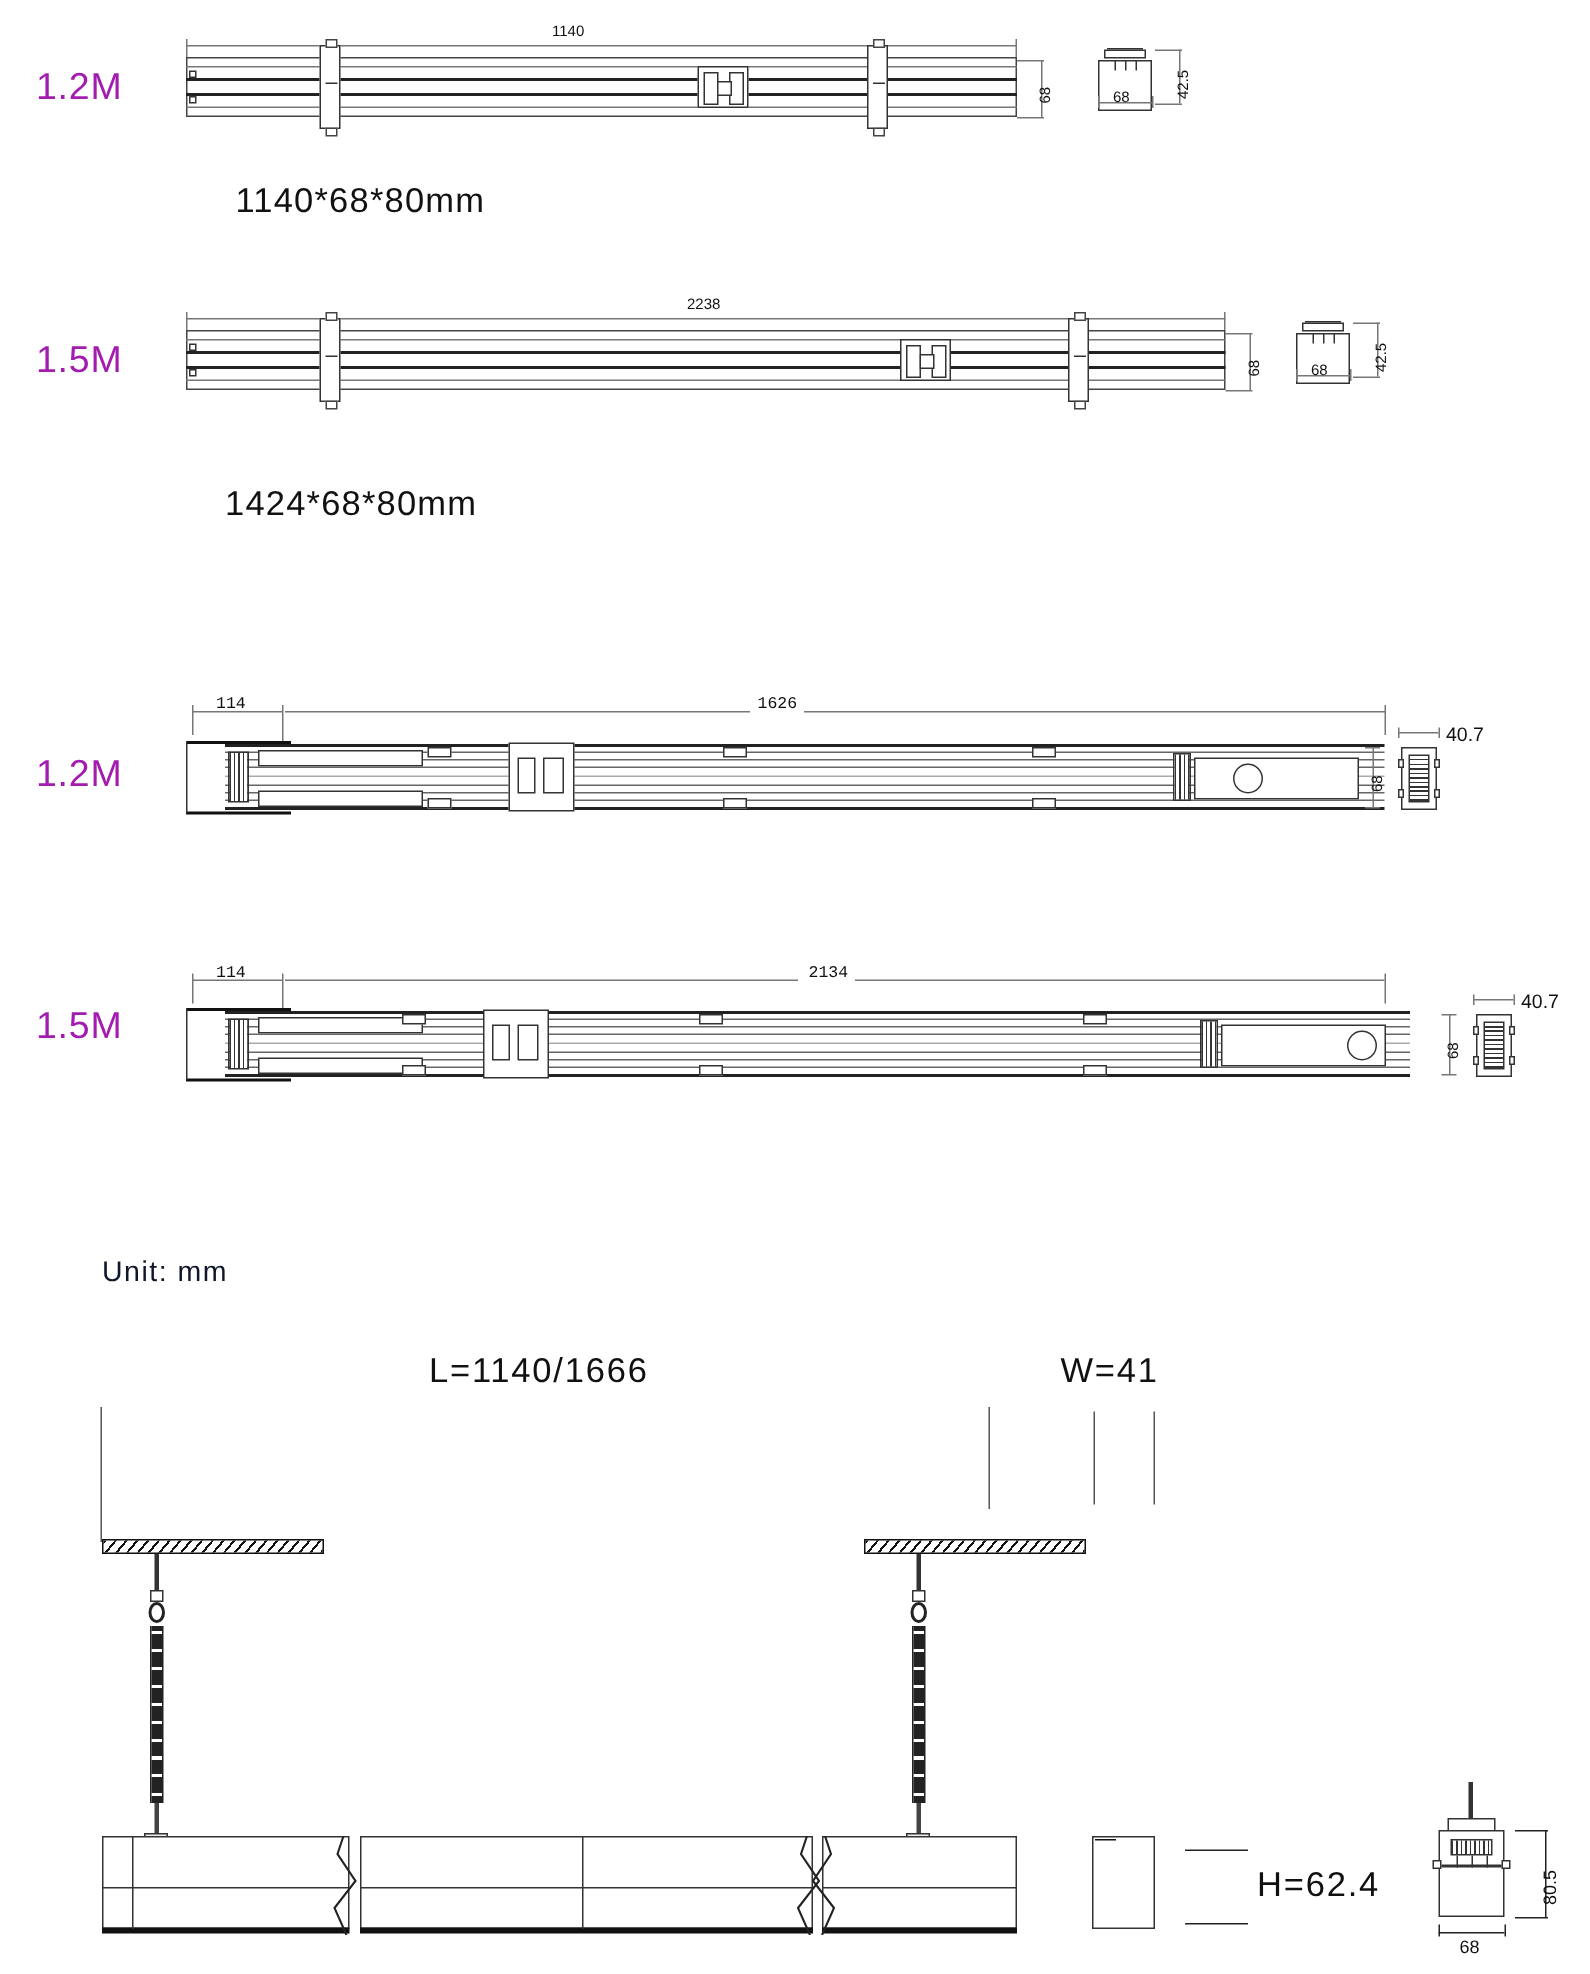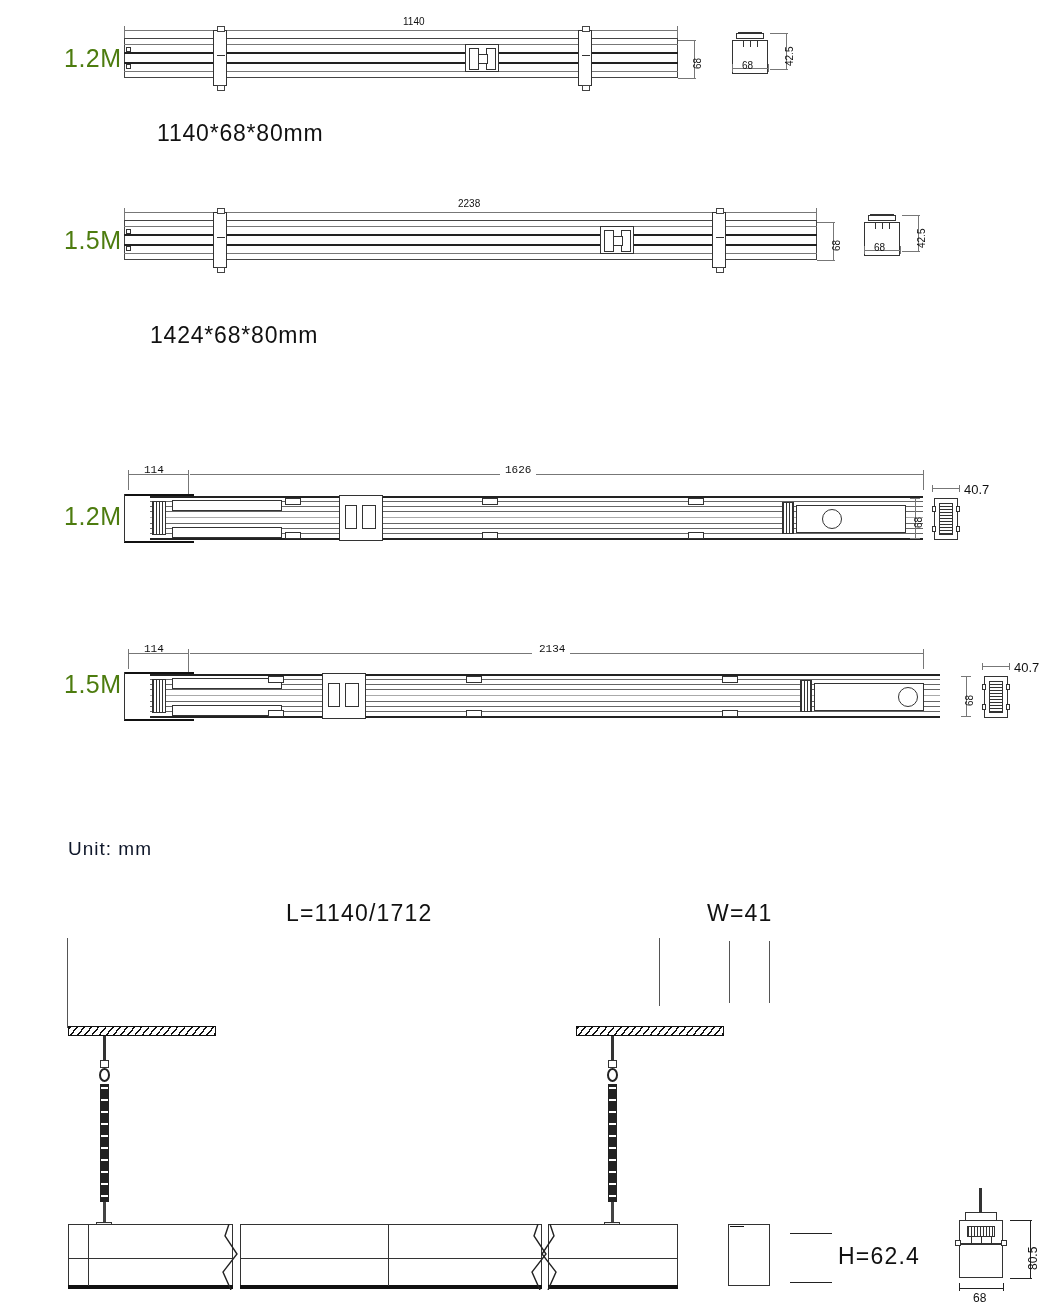--- a/index.html
+++ b/index.html
@@ -14,23 +14,22 @@
     color: #1a1a1a;
     overflow: hidden;
   }
   .sheet { position: absolute; inset: 0; }
 
   
   .size-label {
     position: absolute;
     font-size: 25px;
     letter-spacing: 0.5px;
-    color: #4d7c0f;
+    color: #a21caf;
     white-space: nowrap;
-    margin-left: 40px;
   }
   .spec-text {
     position: absolute;
     font-size: 23px;
     letter-spacing: 0.8px;
     color: #111;
     white-space: nowrap;
   }
   .unit-text {
     position: absolute;
@@ -115,21 +114,21 @@
 
 <div class="sheet">
 
   <div>
 
     <div class="size-label" style="left:24px; top:44px;">1.2M</div>
 
     <div class="hline thin" style="left:124px; top:30px; width:554px;"></div>
     <div class="vline thin" style="left:124px; top:26px; height:12px;"></div>
     <div class="vline thin" style="left:677px; top:26px; height:12px;"></div>
-    <div class="dim-text" style="left:403px; top:16px;">1140</div>
+    <div class="dim-text" style="left:368px; top:16px;">1140</div>
 
     <div class="rail" style="left:124px; top:38px; width:554px; height:40px;">
       <div class="shell"></div>
       <div class="hline thin" style="left:0; top:6px; width:554px;"></div>
       <div class="stripe" style="top:14px; height:2px;"></div>
       <div class="stripe" style="top:24px; height:2px;"></div>
       <div class="hline thin" style="left:0; top:33px; width:554px;"></div>
 
       <div class="box" style="left:2px; top:9px; width:5px; height:5px;"></div>
       <div class="box" style="left:2px; top:26px; width:5px; height:5px;"></div>
@@ -376,21 +375,21 @@
     <div class="hline thin" style="left:982px; top:666px; width:27px;"></div>
     <div class="vline thin" style="left:982px; top:663px; height:7px;"></div>
     <div class="vline thin" style="left:1009px; top:663px; height:7px;"></div>
     <div class="dim-text" style="left:1014px; top:660px; font-size:13px;">40.7</div>
   </div>
 
   <div class="unit-text" style="left:68px; top:838px;">Unit: mm</div>
 
   <div>
 
-    <div class="big-dim" style="left:286px; top:900px;">L=1140/1712</div>
+    <div class="big-dim" style="left:286px; top:900px;">L=1140/1666</div>
     <div class="lead" style="left:67px; top:938px; height:90px;"></div>
     <div class="lead" style="left:659px; top:938px; height:68px;"></div>
 
     <div class="big-dim" style="left:707px; top:900px;">W=41</div>
     <div class="lead" style="left:729px; top:941px; height:62px;"></div>
     <div class="lead" style="left:769px; top:941px; height:62px;"></div>
 
     <div class="ceiling" style="left:68px; top:1026px; width:148px; height:10px;"></div>
     <div class="ceiling" style="left:576px; top:1026px; width:148px; height:10px;"></div>
 

